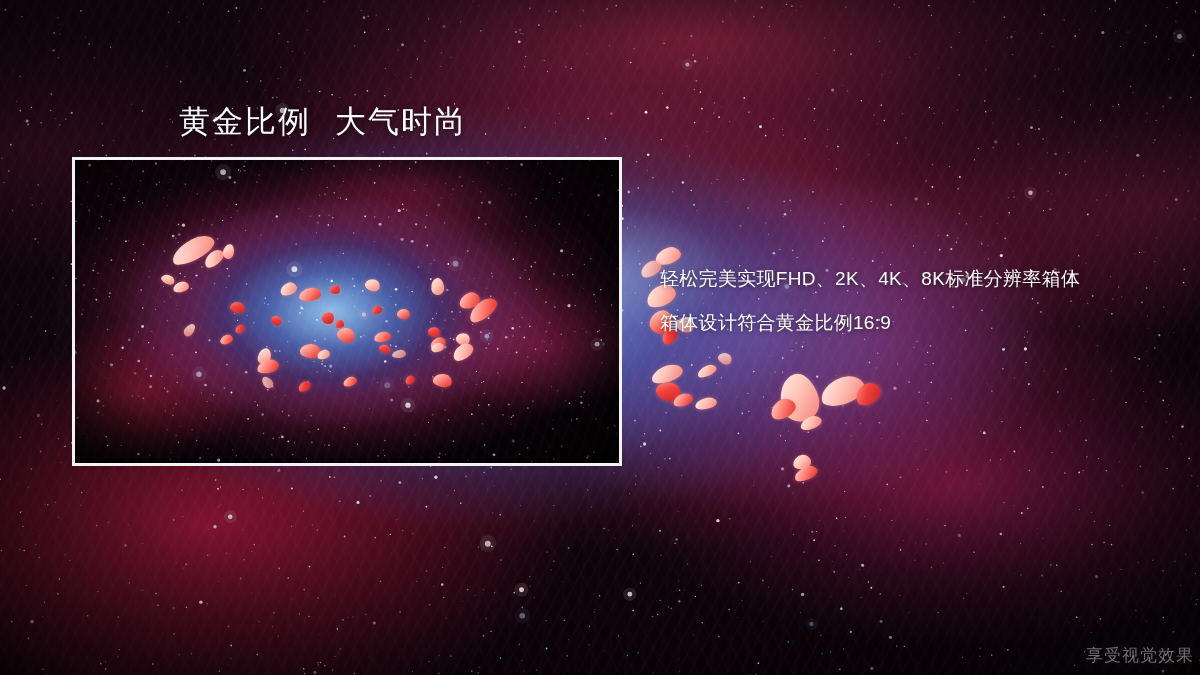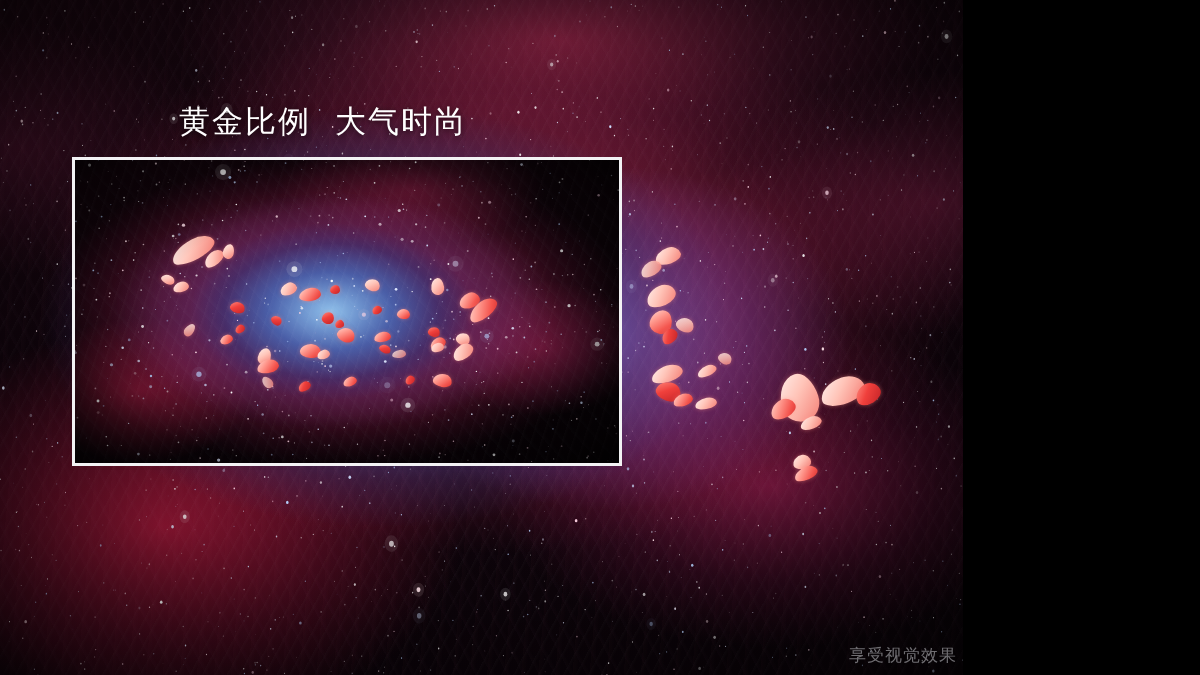--- a/index.html
+++ b/index.html
@@ -2,21 +2,21 @@
 <html lang="zh"><head>
 <meta charset="utf-8">
 <title>黄金比例 大气时尚</title>
 <style>
   html,body{margin:0;padding:0;background:#000;}
   body{
     font-family:"Liberation Sans","DejaVu Sans",sans-serif;
   }
   #slide{
     position:relative;
-    width:963px;height:675px;
+    width:1200px;height:675px;
     overflow:hidden;
     background:#08030a;
   }
 
   
   .bg-layer{position:absolute;inset:0;pointer-events:none;}
 
   .bg-base{
     background:
       radial-gradient(ellipse 46% 40% at 40% 47%, rgba(90,130,210,.92) 0%, rgba(60,90,175,.70) 32%, rgba(40,50,110,.35) 60%, rgba(0,0,0,0) 78%),
@@ -2490,17 +2490,19 @@
             <i></i>
           </span>
         </div>
       <div class="panel-vig"></div>
     </div>
   </div>
 
   <div id="title"><span>黄金比例</span><span class="gap"></span><span>大气时尚</span></div>
 
   <div id="body-copy">
+    <div class="line">轻松完美实现FHD、2K、4K、8K标准分辨率箱体</div>
+    <div class="line">箱体设计符合黄金比例16:9</div>
   </div>
 
   <div id="watermark">享受视觉效果</div>
 
 </div>
 
 </body></html>

